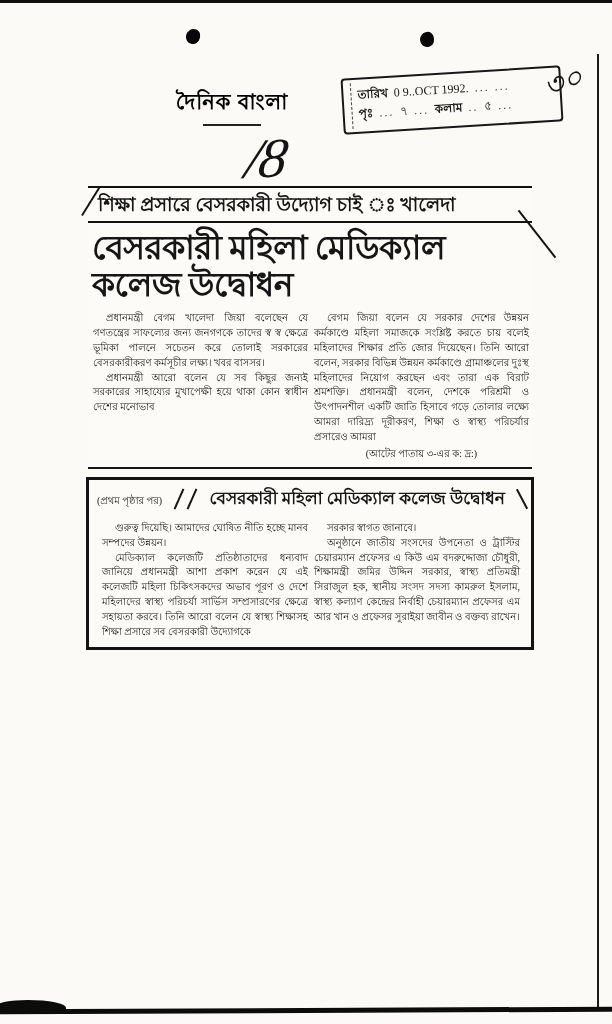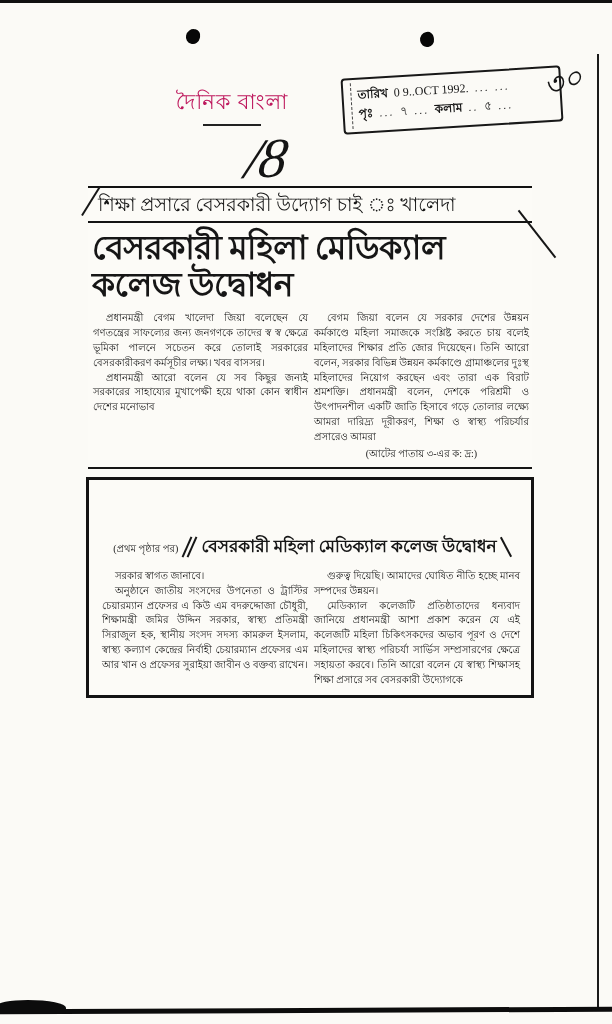--- a/index.html
+++ b/index.html
@@ -17,21 +17,21 @@
   .top-edge { position: absolute; top: 0; left: 0; width: 612px; height: 3px; background: #101010; }
   .right-edge { position: absolute; top: 54px; left: 597px; width: 2px; height: 956px; background: #1a1a1a; }
   .bottom-edge { position: absolute; top: 1008px; left: 0; width: 616px; height: 5px; background: #0c0c0c; transform: rotate(-0.25deg); }
   .bottom-blob { position: absolute; top: 1000px; left: -4px; width: 70px; height: 14px; background: #0c0c0c; border-radius: 50% 60% 10% 10%; }
   .hole { position: absolute; width: 14px; height: 15px; background: #070707; border-radius: 55% 45% 50% 50%; }
   .hole.left { top: 29px; left: 186px; transform: rotate(12deg); }
   .hole.right { top: 32px; left: 420px; transform: rotate(-8deg); }
 
   
   .masthead { position: absolute; top: 86px; left: 148px; width: 168px; text-align: center; }
-  .masthead .title { font-size: 21px; font-weight: 400; letter-spacing: 1px; color: #be185d; }
+  .masthead .title { font-size: 21px; font-weight: 700; letter-spacing: 1px; color: #000000; }
   .masthead .underline { width: 58px; height: 2px; background: #222; margin: 3px auto 0; }
 
   
   .stamp {
     position: absolute; top: 72px; left: 342px; width: 220px; height: 56px;
     border: 2px solid #181818; border-radius: 4px;
     transform: rotate(-3.5deg);
     padding: 6px 8px 4px 14px;
     font-size: 12px; line-height: 1.6; white-space: nowrap;
     background: #fbfaf6;
@@ -48,41 +48,41 @@
 
   
   .clip1 {
     position: absolute; top: 186px; left: 88px; width: 444px;
     border-top: 2px solid #111; border-bottom: 2px solid #151515;
     padding: 0 0 6px;
     background: #fcfbf7;
   }
   .kicker {
     position: relative;
-    font-size: 19px; font-weight: 400; line-height: 1.45;
+    font-size: 19px; font-weight: 700; line-height: 1.45;
     padding: 3px 4px 2px 10px;
     border-bottom: 2px solid #141414;
   }
   .cut-mark { position: absolute; background: #161616; }
   .cut-kicker { top: -4px; left: 2px; width: 2px; height: 34px; transform: rotate(32deg); }
   .cut-headline { top: 16px; right: -6px; width: 2px; height: 60px; transform: rotate(-38deg); }
   .headline1 { font-size: 33px; font-weight: 700; line-height: 1.12; padding: 7px 2px 4px 4px; letter-spacing: -0.5px; }
   .cols { display: flex; gap: 6px; padding: 4px 3px 0 5px; font-family: Liberation Serif, serif; }
   .col { flex: 1 1 0; font-size: 10px; line-height: 1.48; text-align: justify; }
   .col p { text-indent: 13px; margin: 0; }
   .note { text-align: center; text-indent: 0 !important; margin-top: 2px !important; }
 
   
   .clip2 {
     position: absolute; top: 477px; left: 86px; width: 448px;
     border: 3px solid #131313;
     padding: 5px 8px 8px;
     background: #fcfbf7;
   }
-  .clip2-head { display: flex; align-items: baseline; justify-content: center; gap: 8px; margin-bottom: 4px; position: relative; margin-top: 48px; }
+  .clip2-head { display: flex; align-items: baseline; justify-content: space-between; gap: 8px; margin-bottom: 4px; position: relative; }
   .continued { font-size: 10px; white-space: nowrap; }
   .headline2 { font-size: 17px; font-weight: 700; white-space: nowrap; }
   .slash-mark { display: inline-block; width: 2px; height: 22px; background: #161616; transform: rotate(24deg); align-self: center; }
   .slash-mark.second { margin-left: -5px; }
   .slash-mark.end { transform: rotate(-28deg); }
 </style>
 </head>
 <body>
 
 <div id="page">
@@ -143,23 +143,23 @@
   <div class="clip2">
     <div class="clip2-head">
       <span class="continued">(প্রথম পৃষ্ঠার পর)</span>
       <span class="slash-mark"></span>
       <span class="slash-mark second"></span>
       <span class="headline2">বেসরকারী মহিলা মেডিক্যাল কলেজ উদ্বোধন</span>
       <span class="slash-mark end"></span>
     </div>
     <div class="cols">
       <div class="col">
+        <p>গুরুত্ব দিয়েছি। আমাদের ঘোষিত নীতি হচ্ছে মানব সম্পদের উন্নয়ন।</p>
+        <p>মেডিক্যাল কলেজটি প্রতিষ্ঠাতাদের ধন্যবাদ জানিয়ে প্রধানমন্ত্রী আশা প্রকাশ করেন যে এই কলেজটি মহিলা চিকিৎসকদের অভাব পূরণ ও দেশে মহিলাদের স্বাস্থ্য পরিচর্যা সার্ভিস সম্প্রসারণের ক্ষেত্রে সহায়তা করবে। তিনি আরো বলেন যে স্বাস্থ্য শিক্ষাসহ শিক্ষা প্রসারে সব বেসরকারী উদ্যোগকে</p>
+      </div>
+      <div class="col">
         <p>সরকার স্বাগত জানাবে।</p>
         <p>অনুষ্ঠানে জাতীয় সংসদের উপনেতা ও ট্রাস্টির চেয়ারম্যান প্রফেসর এ কিউ এম বদরুদ্দোজা চৌধুরী, শিক্ষামন্ত্রী জমির উদ্দিন সরকার, স্বাস্থ্য প্রতিমন্ত্রী সিরাজুল হক, স্থানীয় সংসদ সদস্য কামরুল ইসলাম, স্বাস্থ্য কল্যাণ কেন্দ্রের নির্বাহী চেয়ারম্যান প্রফেসর এম আর খান ও প্রফেসর সুরাইয়া জাবীন ও বক্তব্য রাখেন।</p>
-      </div>
-      <div class="col">
-        <p>গুরুত্ব দিয়েছি। আমাদের ঘোষিত নীতি হচ্ছে মানব সম্পদের উন্নয়ন।</p>
-        <p>মেডিক্যাল কলেজটি প্রতিষ্ঠাতাদের ধন্যবাদ জানিয়ে প্রধানমন্ত্রী আশা প্রকাশ করেন যে এই কলেজটি মহিলা চিকিৎসকদের অভাব পূরণ ও দেশে মহিলাদের স্বাস্থ্য পরিচর্যা সার্ভিস সম্প্রসারণের ক্ষেত্রে সহায়তা করবে। তিনি আরো বলেন যে স্বাস্থ্য শিক্ষাসহ শিক্ষা প্রসারে সব বেসরকারী উদ্যোগকে</p>
       </div>
     </div>
   </div>
 
 </div>
 
 </body></html>

